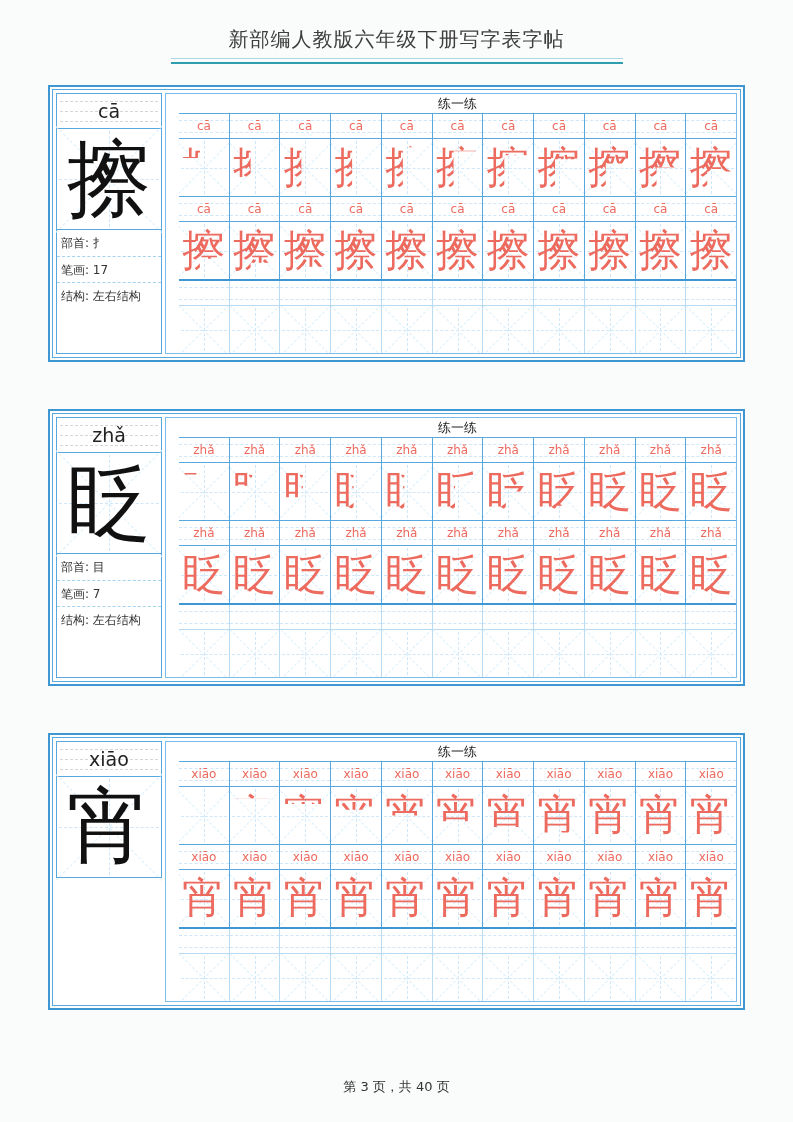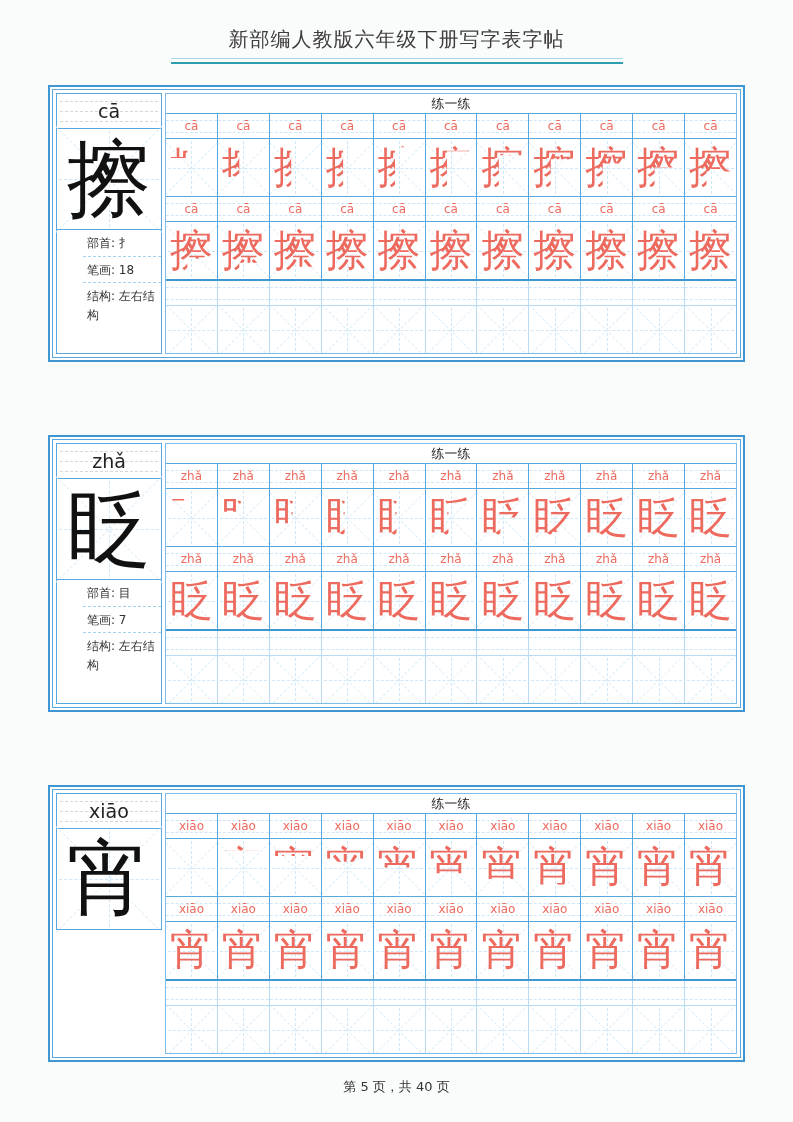--- a/index.html
+++ b/index.html
@@ -14,21 +14,21 @@
     font-size:20px;color:#3d3d3d;letter-spacing:1px;
   }
   .title-underline{
     width:452px;height:3px;margin:5px auto 21px;
     border-top:1px solid #a9d6e6;
     border-bottom:2px solid #2e9fae;
   }
   .blocks{margin:0 48px;}
   .block{
     border:2px solid #3e97d3;padding:2px;background:#fff;
-    margin-bottom:73px;
+    margin-bottom:47px;
   }
   .block-inner{border:1px solid #56a8de;padding:3px;display:flex;height:261px;}
   
   .left-col{width:106px;display:flex;flex-direction:column;margin-right:3px;}
   .pinyin-head{
     height:34px;border:1px solid #56a8de;position:relative;
     display:flex;align-items:center;justify-content:center;
     font-size:19px;color:#222;background:#fff;
   }
   .pld{position:absolute;left:3px;right:3px;border-top:1px dashed #d6d6d6;}
@@ -36,27 +36,27 @@
   .char-box{
     height:100px;border:1px solid #56a8de;border-top:none;position:relative;
     display:flex;align-items:center;justify-content:center;background:#fff;
   }
   .big-char{
     position:relative;z-index:1;font-size:84px;line-height:1;color:#111;
     font-family:"DejaVu Serif","Liberation Serif",serif;
   }
   .info{
     flex:1;border:1px solid #56a8de;border-top:none;
-    display:flex;flex-direction:column;font-size:12px;color:#333;padding-left:26px;
+    display:flex;flex-direction:column;font-size:12px;color:#333;
   }
   .info-row{padding:4px 4px 3px;border-top:1px dashed #a5d2ee;line-height:1.55;}
   .info-row:first-child{border-top:none;}
   .info-row:last-child{flex:1;}
   
-  .right-col{flex:1;display:flex;flex-direction:column;border:1px solid #7cbcea;}
+  .right-col{flex:1;display:flex;flex-direction:column;border:1px solid #7cbcea;padding-left:13px;}
   .practice-header{
     height:19px;line-height:19px;text-align:center;
     font-size:13px;color:#222;
   }
   .prow{display:flex;border-top:1px solid #56a8de;}
   .prow.pinyin{height:24px;}
   .prow.chars{height:57px;}
   .prow.grid{height:53px;flex:1;}
   .prow.sep-strong{border-top:2px solid #3e97d3;}
   .prow.light{border-top-color:#b9dcf4;}
@@ -103,21 +103,21 @@
           </div>
           <div class="char-box">
             <div class="gh"></div>
             <div class="gv"></div>
             <div class="gd d1"></div>
             <div class="gd d2"></div>
             <div class="big-char">擦</div>
           </div>
           <div class="info">
             <div class="info-row">部首: 扌</div>
-            <div class="info-row">笔画: 18</div>
+            <div class="info-row">笔画: 17</div>
             <div class="info-row">结构: 左右结构</div>
           </div>
         </div>
         <div class="right-col">
           <div class="practice-header">练一练</div>
           <div class="prow pinyin">
             <div class="cell">
               <div class="pg p1"></div>
               <div class="pg p2"></div>
               <span class="pinyin-label">cā</span>
@@ -1321,13 +1321,13 @@
               <div class="gv"></div>
               <div class="gd d1"></div>
               <div class="gd d2"></div>
             </div>
           </div>
         </div>
       </div>
     </div>
   </div>
 
-<div class="page-footer">第 5 页，共 40 页</div>
+<div class="page-footer">第 3 页，共 40 页</div>
 
 </body></html>

